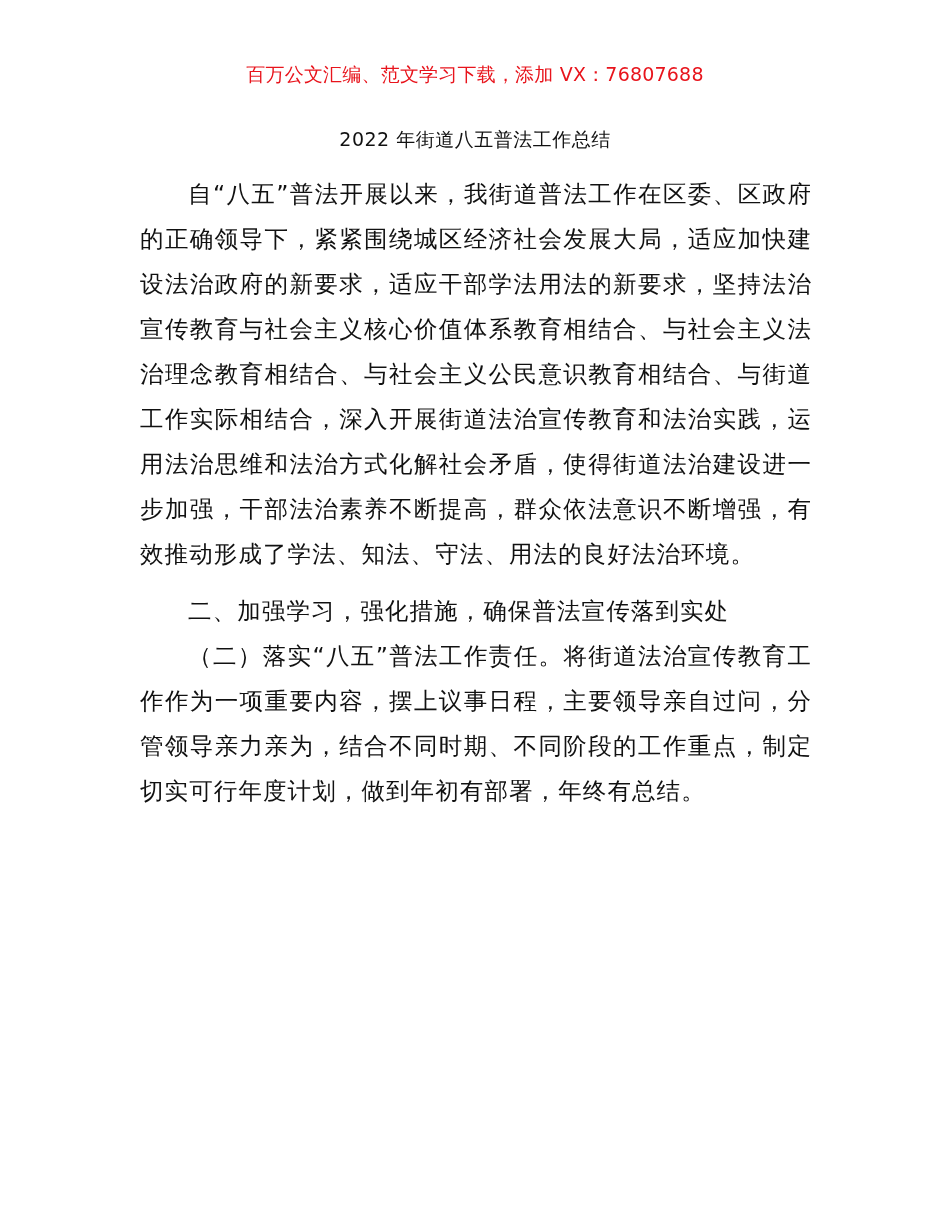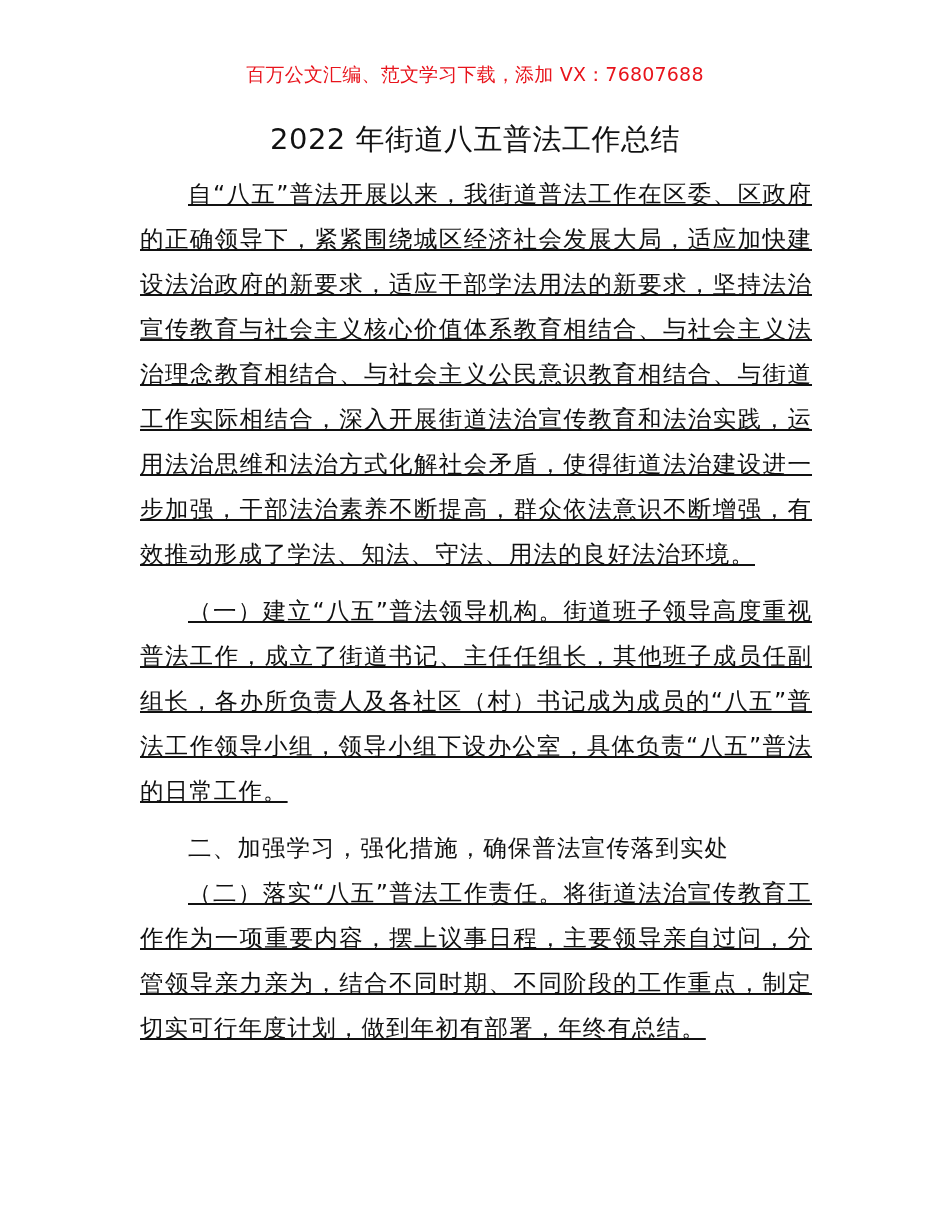--- a/index.html
+++ b/index.html
@@ -33,21 +33,21 @@
       line-height: 28px;
       color: #e8141c;
       letter-spacing: 0.2px;
     }
     .doc-title {
       position: absolute;
       top: 112px;
       left: 0;
       width: 950px;
       text-align: center;
-      font-size: 29px;
+      font-size: 19px;
       line-height: 46px;
       color: #111111;
       letter-spacing: 0.5px;
     }
     .body-text {
       position: absolute;
       top: 168px;
       left: 140px;
       width: 672px;
     }
@@ -60,36 +60,34 @@
       text-justify: inter-character;
       letter-spacing: 1.1px;
       color: #111111;
     }
     .para.section-heading {
       margin-top: 12px;
       margin-bottom: 12px;
     }
     .para.gap-after {
       margin-bottom: 12px;
-      text-decoration: underline;
     }
   </style>
 </head>
 <body>
 
 <div class="page">
 
   <div class="watermark-header">百万公文汇编、范文学习下载，添加 VX：76807688</div>
 
   <div class="doc-title">2022 年街道八五普法工作总结</div>
 
   <div class="body-text">
     <p class="para gap-after">自“八五”普法开展以来，我街道普法工作在区委、区政府的正确领导下，紧紧围绕城区经济社会发展大局，适应加快建设法治政府的新要求，适应干部学法用法的新要求，坚持法治宣传教育与社会主义核心价值体系教育相结合、与社会主义法治理念教育相结合、与社会主义公民意识教育相结合、与街道工作实际相结合，深入开展街道法治宣传教育和法治实践，运用法治思维和法治方式化解社会矛盾，使得街道法治建设进一步加强，干部法治素养不断提高，群众依法意识不断增强，有效推动形成了学法、知法、守法、用法的良好法治环境。</p>
 
 
-    <p class="para gap-after">（一）建立“八五”普法领导机构。街道班子领导高度重视普法工作，成立了街道书记、主任任组长，其他班子成员任副组长，各办所负责人及各社区（村）书记成为成员的“八五”普法工作领导小组，领导小组下设办公室，具体负责“八五”普法的日常工作。</p>
 
     <p class="para">二、加强学习，强化措施，确保普法宣传落到实处</p>
 
     <p class="para gap-after">（二）落实“八五”普法工作责任。将街道法治宣传教育工作作为一项重要内容，摆上议事日程，主要领导亲自过问，分管领导亲力亲为，结合不同时期、不同阶段的工作重点，制定切实可行年度计划，做到年初有部署，年终有总结。</p>
   </div>
 
 </div>
 
 </body></html>

